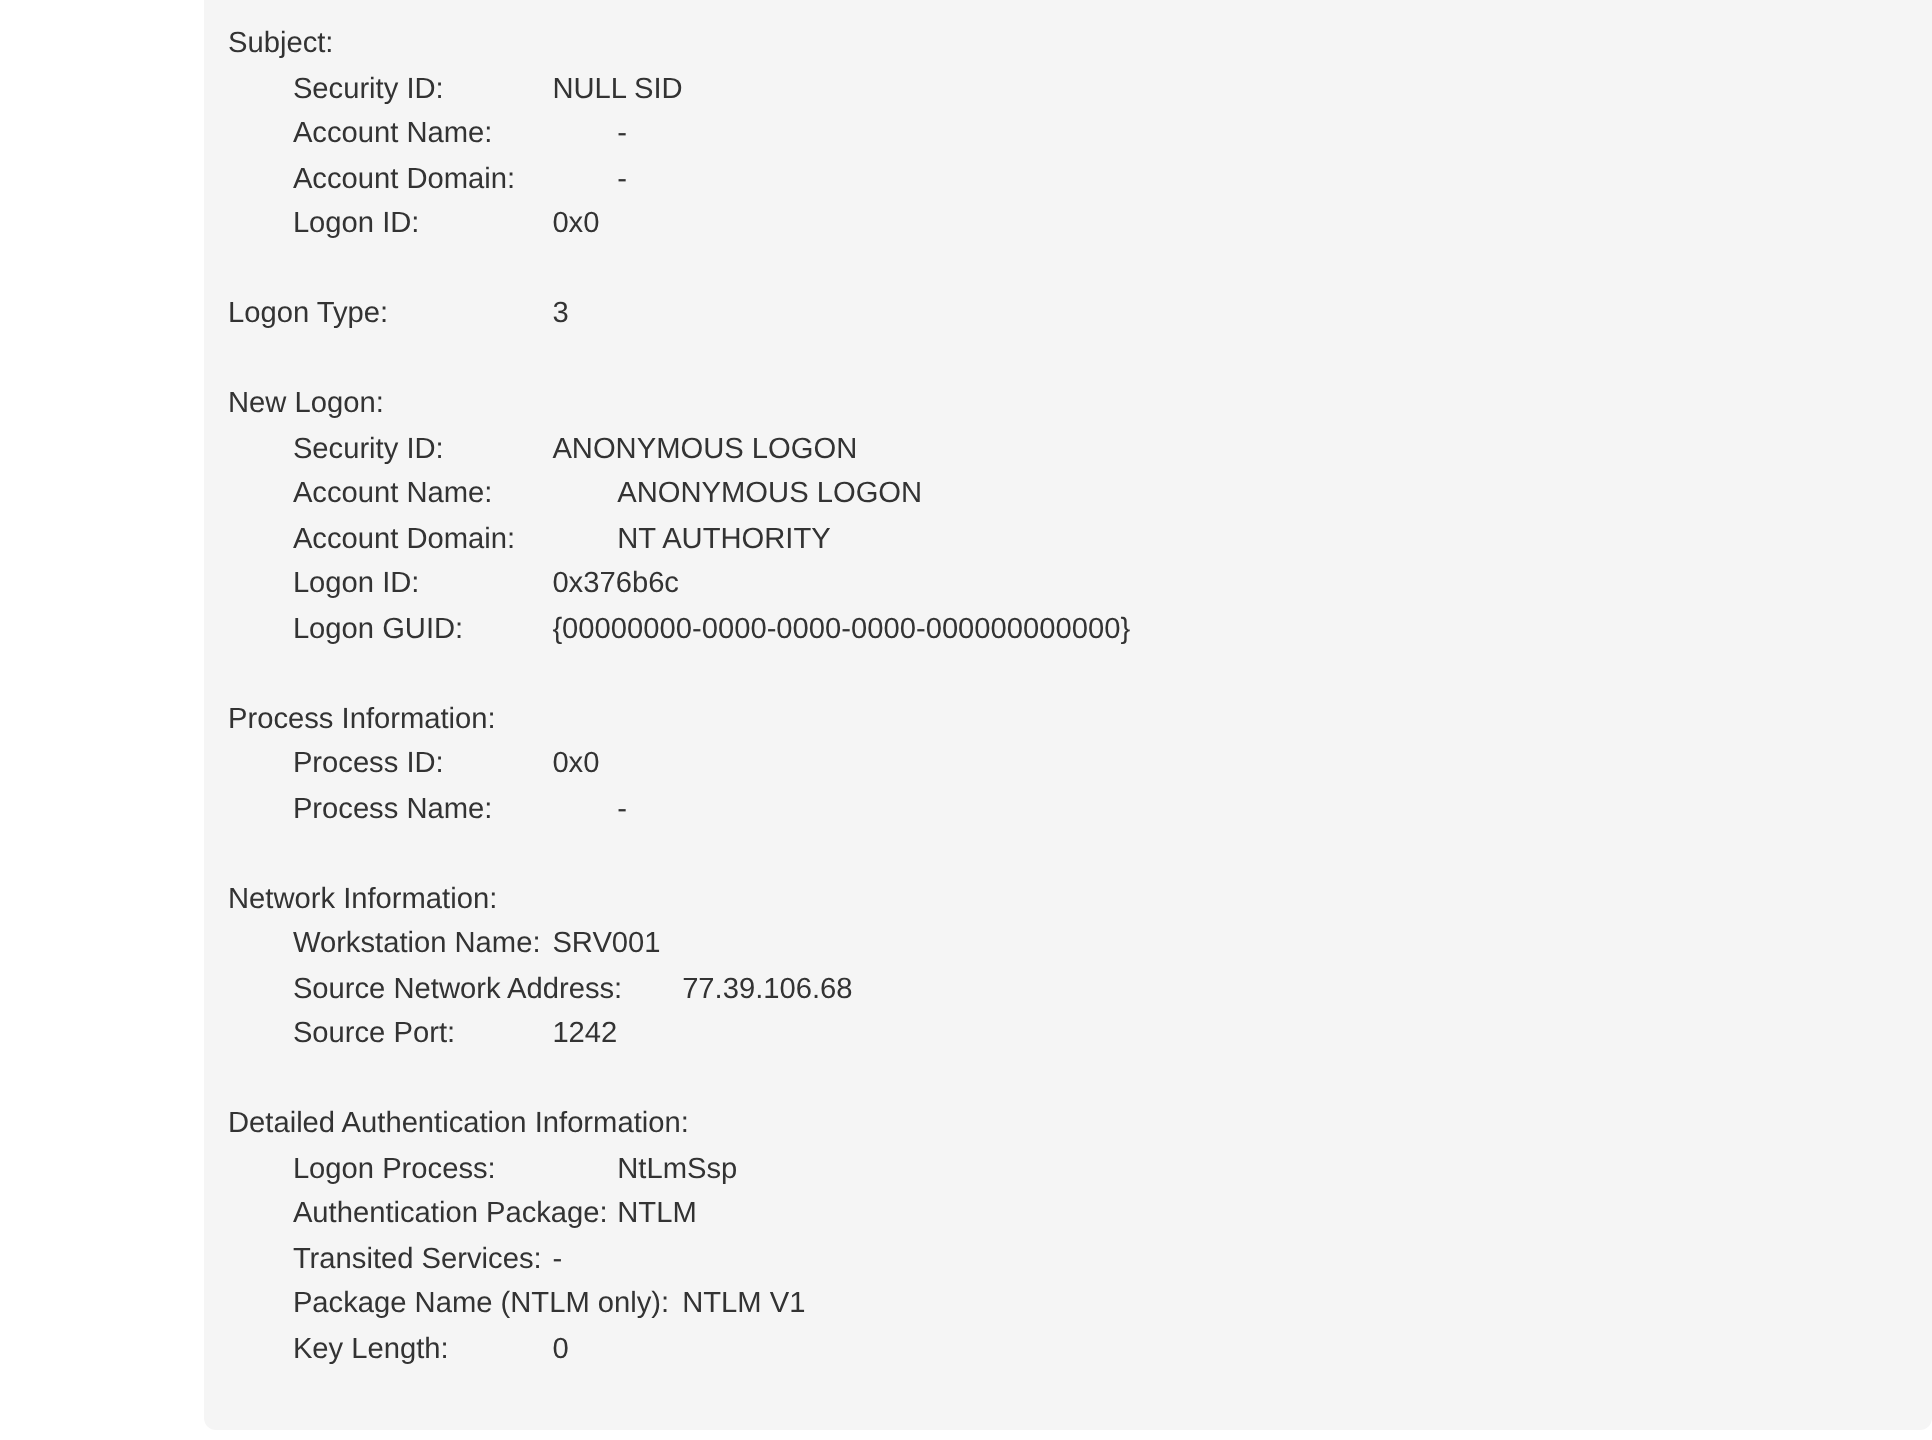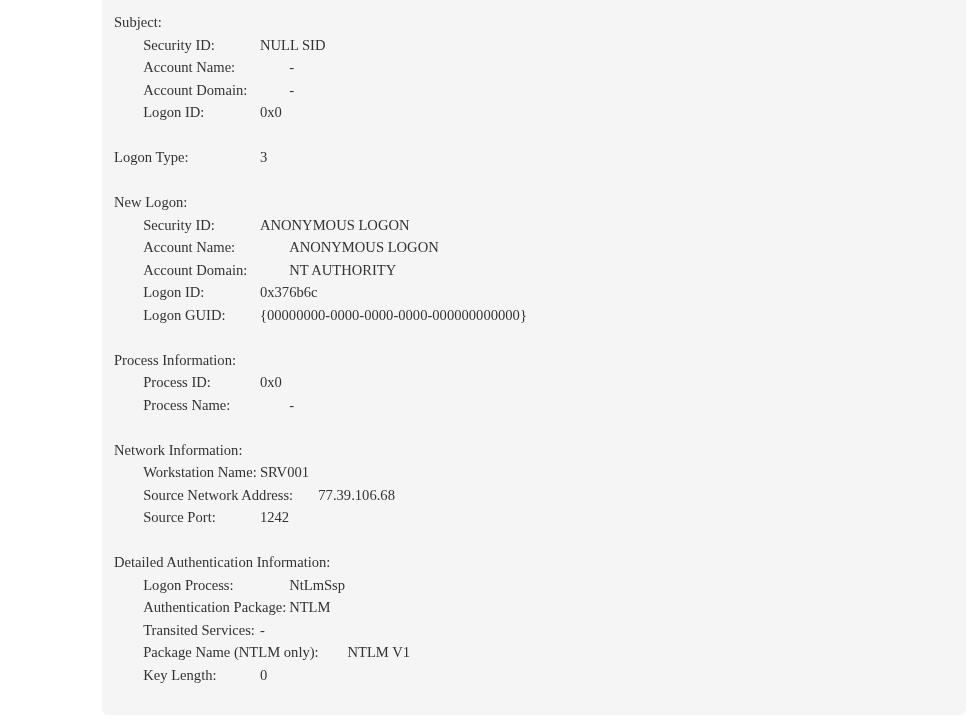--- a/index.html
+++ b/index.html
@@ -27,21 +27,21 @@
     box-sizing: border-box;
     overflow: hidden;
   }
 
   #event-text {
     position: absolute;
     left: 12px;
     top: 11px;
     margin: 0;
     padding: 0;
-    font-family: Liberation Serif, serif;
+    font-family: Liberation Sans, sans-serif;
     font-size: 14.6px;
     line-height: 22.5px;
     color: #333333;
     white-space: pre;
     tab-size: 8;
     -moz-tab-size: 8;
     letter-spacing: 0px;
   }
 </style>
 </head>

